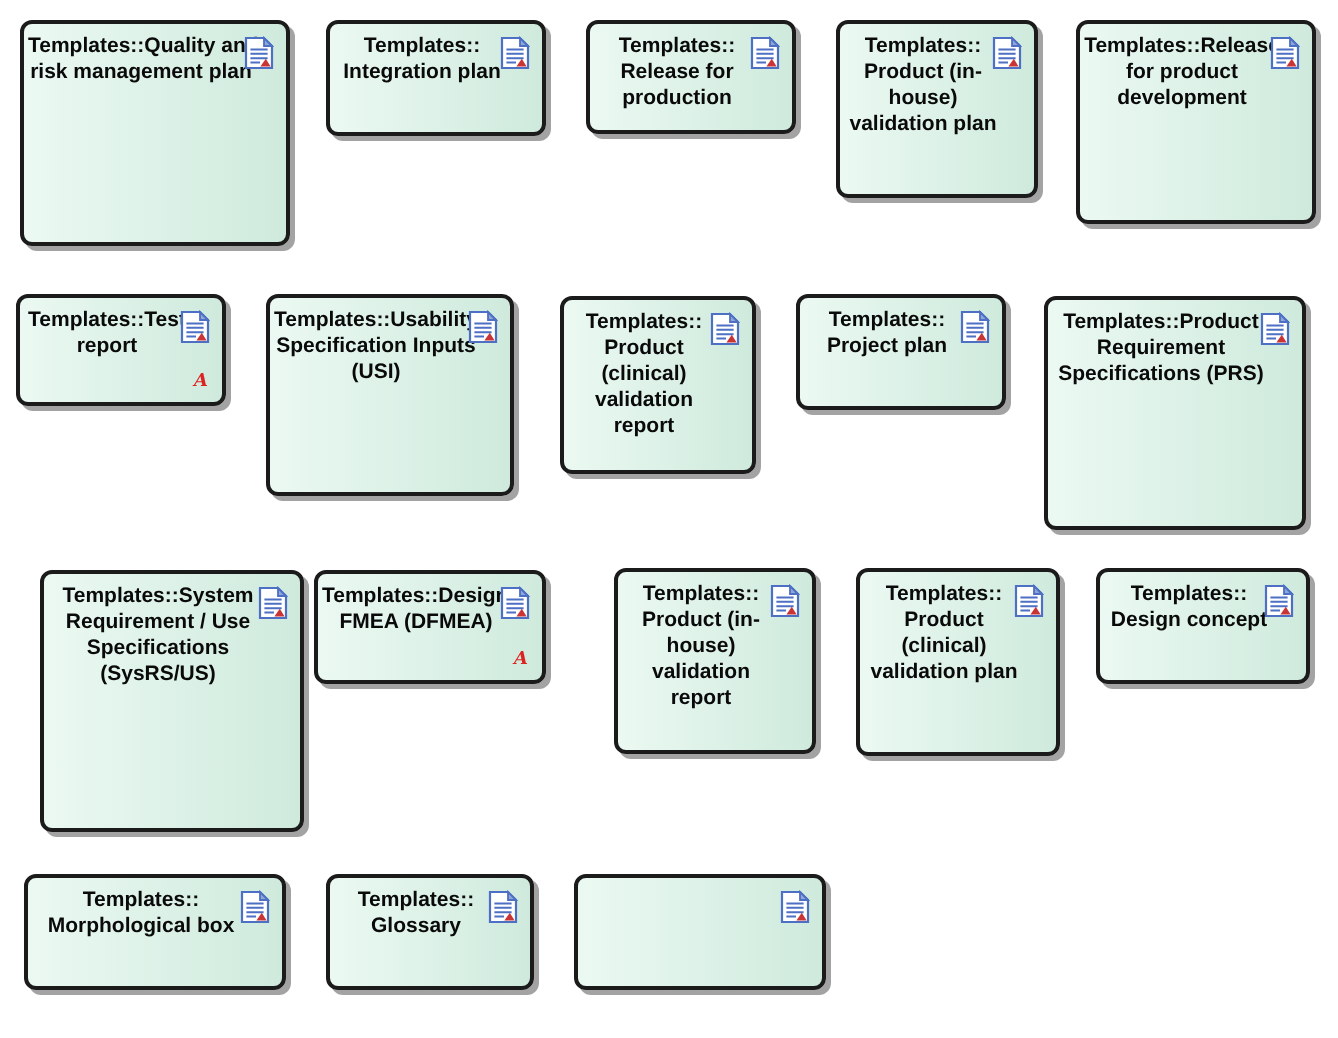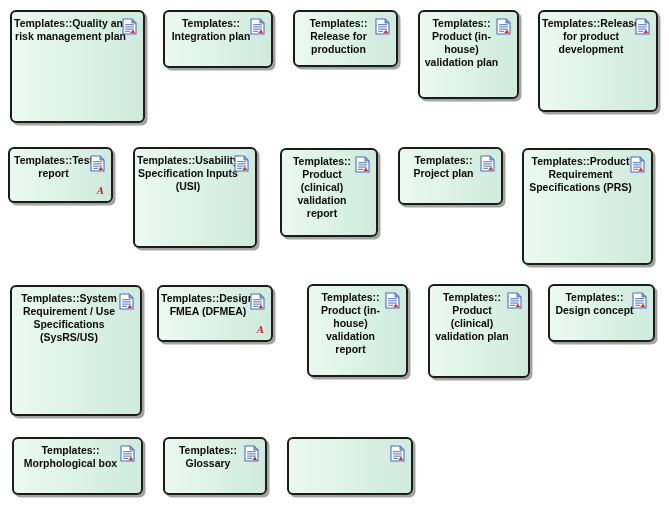--- a/index.html
+++ b/index.html
@@ -168,21 +168,21 @@
 Requirement
 Specifications (PRS)</div>
     <svg class="doc-icon" width="15" height="17" viewBox="0 0 15 17" aria-hidden="true">
       <path class="page" d="M1 1 L10 1 L14 5 L14 16 L1 16 Z"></path>
       <path class="fold" d="M10 1 L10 5 L14 5 Z"></path>
       <path class="ln" d="M3.2 6.7 H11.8 M3.2 8.9 H11.8 M3.2 11.1 H11.8 M3.2 13.3 H8"></path>
       <path class="red" d="M8.2 15.3 L10.9 11.4 L13.3 15.3 Z"></path>
     </svg>
 
   </div>
-    <div class="node" style="left: 10px; top: 285px; width: 132px; height: 131px;">
+    <div class="node" style="left: 20px; top: 285px; width: 132px; height: 131px;">
     <div class="label">Templates::System
 Requirement / Use
 Specifications
 (SysRS/US)</div>
     <svg class="doc-icon" width="15" height="17" viewBox="0 0 15 17" aria-hidden="true">
       <path class="page" d="M1 1 L10 1 L14 5 L14 16 L1 16 Z"></path>
       <path class="fold" d="M10 1 L10 5 L14 5 Z"></path>
       <path class="ln" d="M3.2 6.7 H11.8 M3.2 8.9 H11.8 M3.2 11.1 H11.8 M3.2 13.3 H8"></path>
       <path class="red" d="M8.2 15.3 L10.9 11.4 L13.3 15.3 Z"></path>
     </svg>

